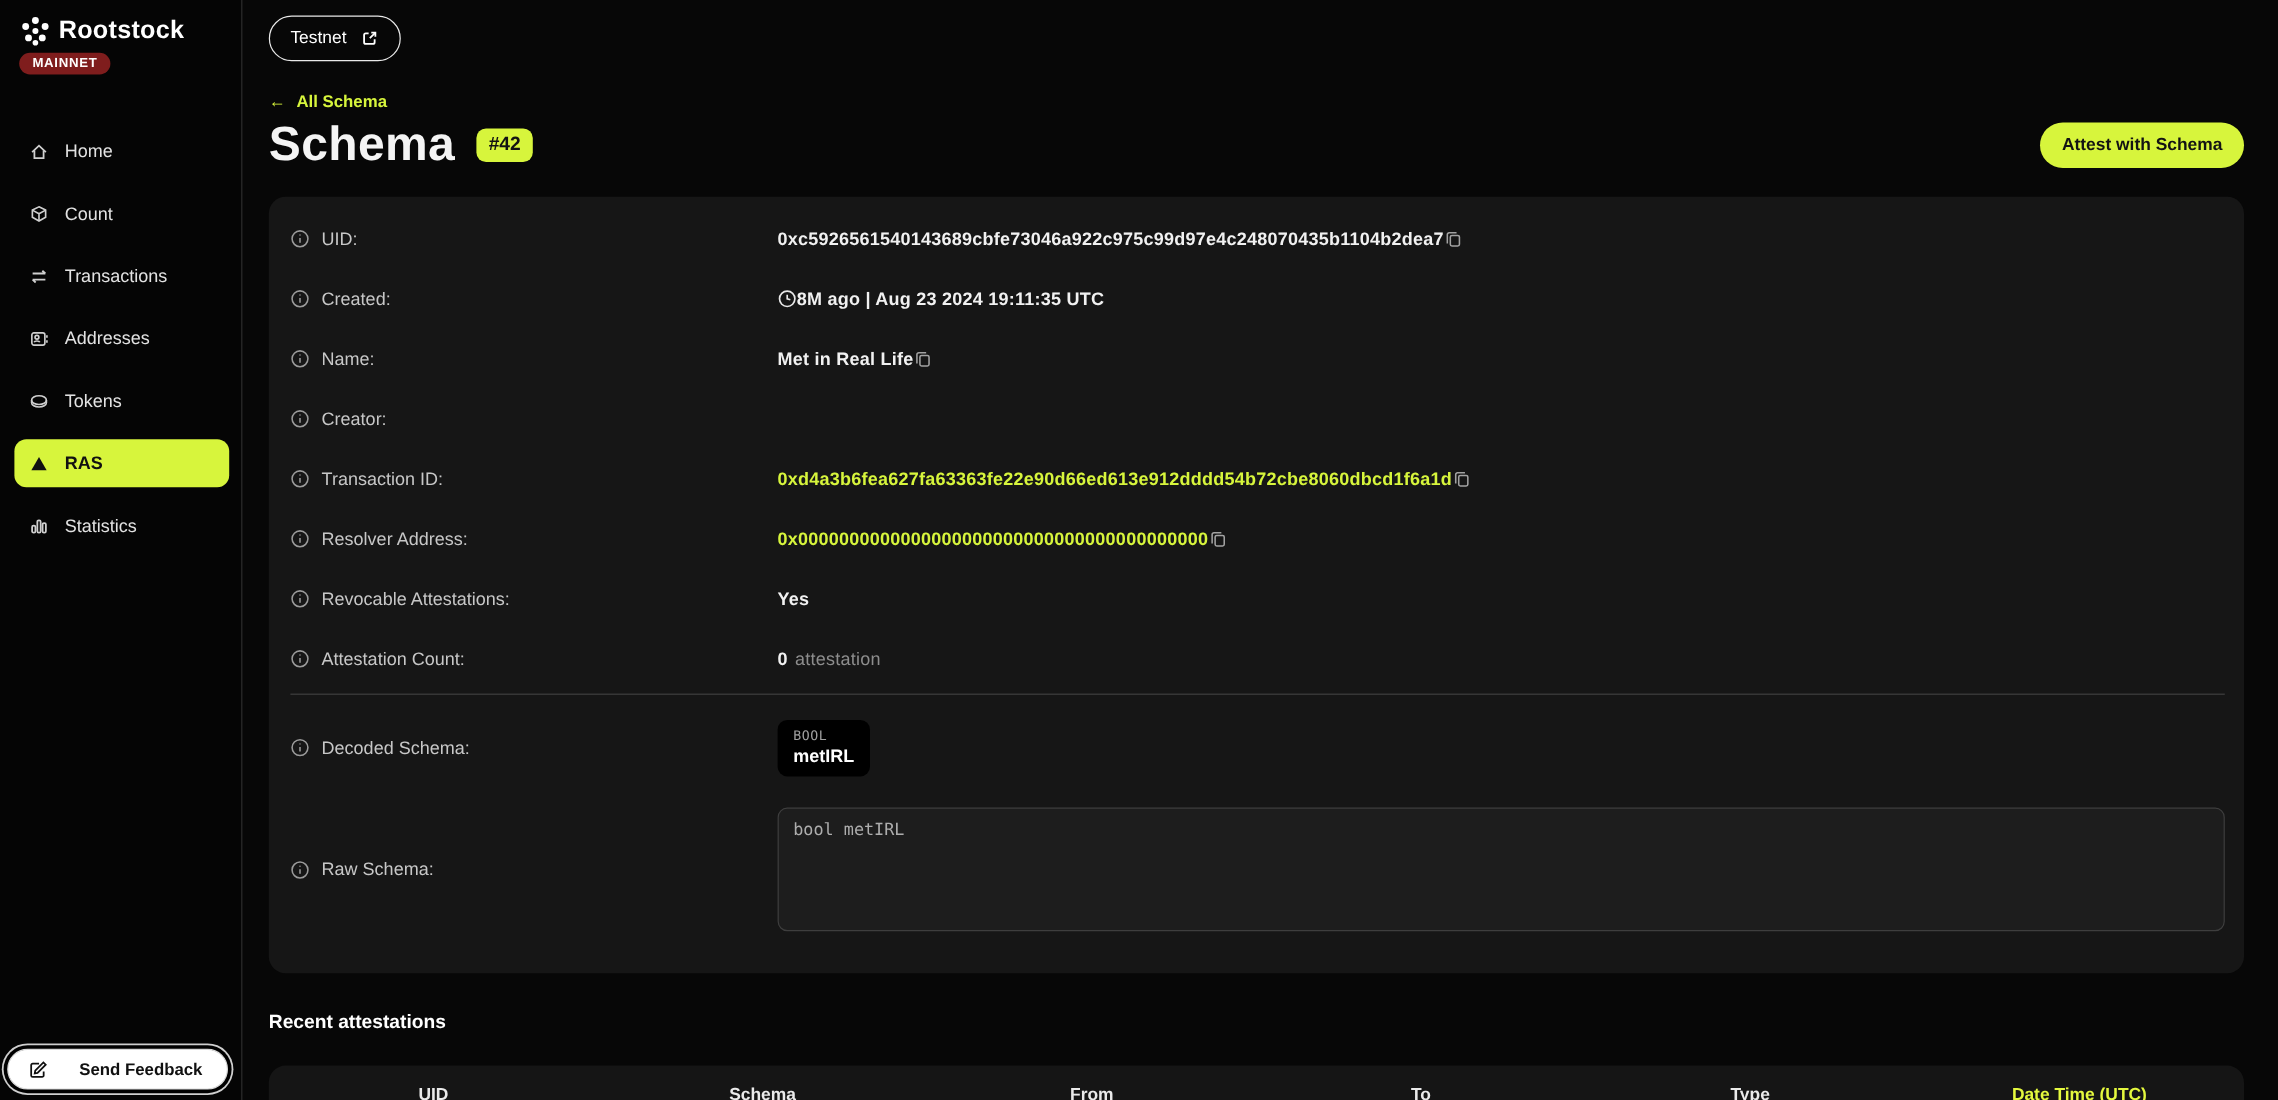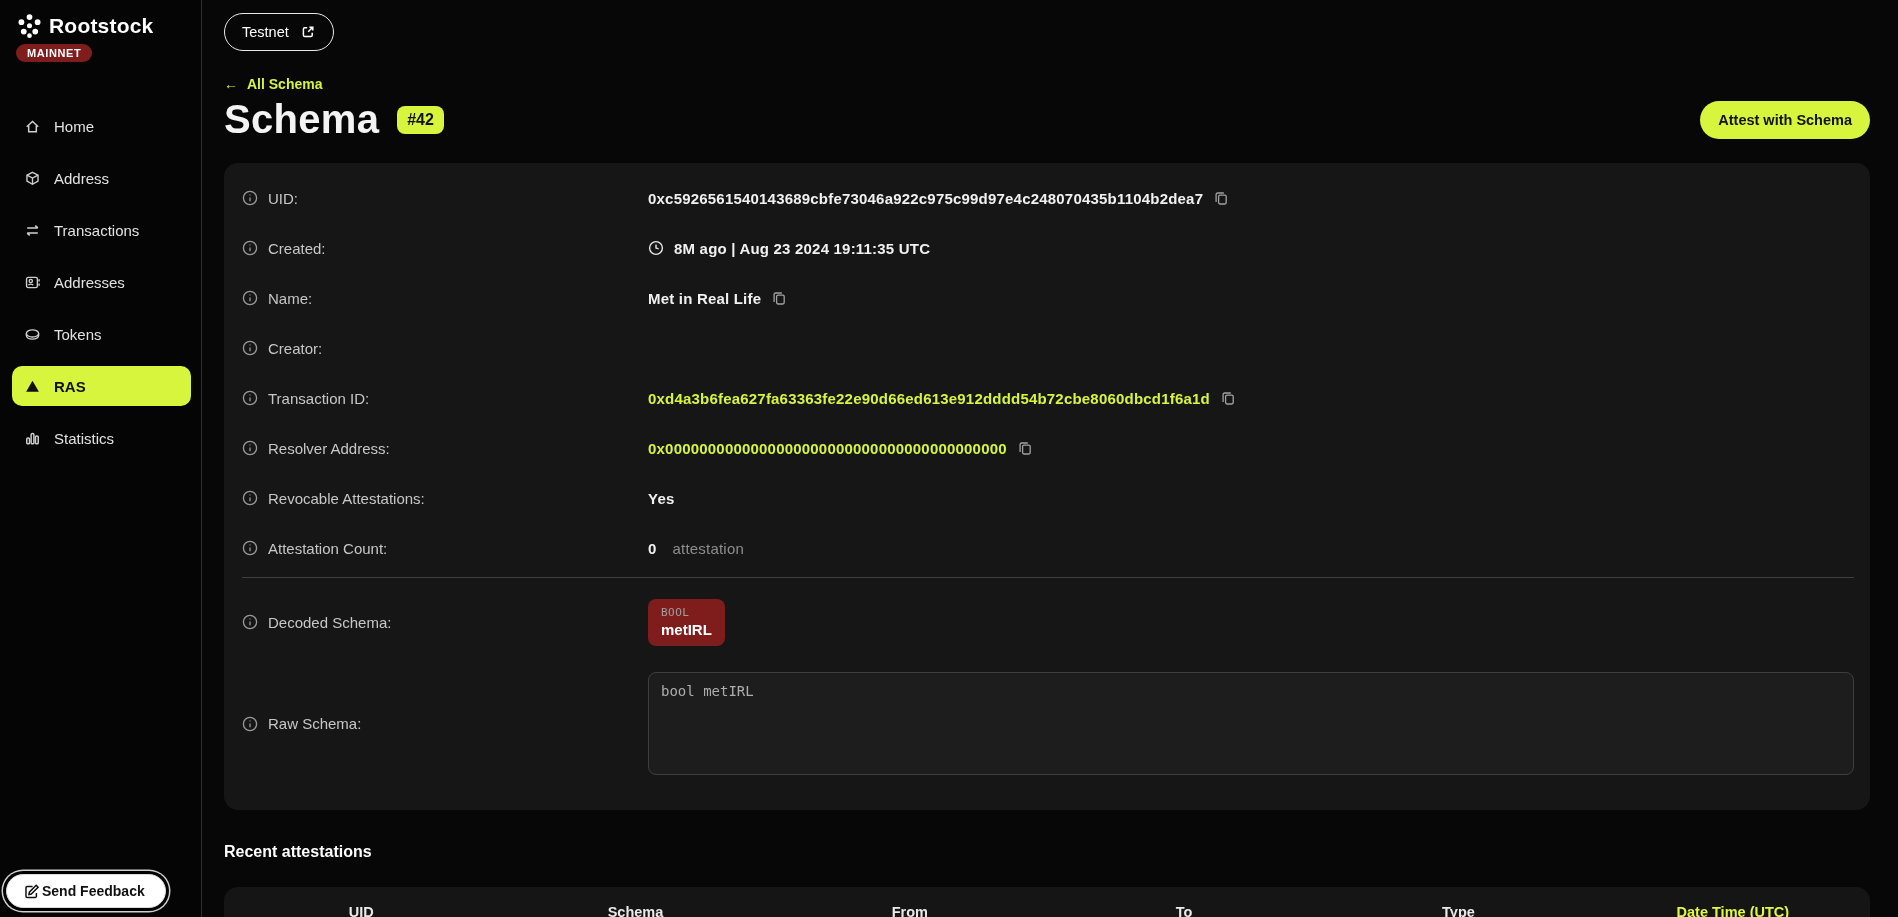--- a/index.html
+++ b/index.html
@@ -14,21 +14,21 @@
   .brand-name { font-size:21px; font-weight:bold; color:#fff; letter-spacing:.2px; }
   .net-badge { display:inline-block; margin:5px 0 0 16px; background:#7f1d1d; color:#fff;
     font-size:11px; font-weight:bold; letter-spacing:.6px; padding:3px 11px; border-radius:10px; }
   .nav { margin-top:44px; }
   .nav-item { display:flex; align-items:center; gap:13px; height:40px; margin:12px 10px 12px 12px;
     padding-left:12px; border-radius:10px; color:#e2e2e2; font-size:15px; cursor:pointer; }
   .nav-item .ic { color:#cfcfcf; }
   .nav-item.active { background:#d7f53c; color:#111; font-weight:bold; }
   .nav-item.active .ic { color:#111; }
   .feedback-btn { position:absolute; left:6px; bottom:9px; height:34px; display:flex;
-    align-items:center; gap:2px; padding:0 20px 0 16px; background:#fff; color:#111;
+    align-items:center; gap:26px; padding:0 20px 0 16px; background:#fff; color:#111;
     border:1px solid #d9d9d9; border-radius:17px; font-size:14px; font-weight:bold;
     box-shadow:0 0 0 3px #000, 0 0 0 4.5px #cfcfcf; cursor:pointer; }
 
   
   .main { flex:1; padding:13px 28px 0 22px; position:relative; }
   .topbar { display:flex; align-items:center; justify-content:space-between; }
   .search-box { width:1181px; height:41px; background:#1b1b1b; border:1px solid #414141;
     border-radius:10px; display:flex; align-items:center; gap:11px; padding:0 14px; }
   .search-box input { flex:1; background:transparent; border:none; outline:none;
     color:#d4d7da; font-size:15px; font-family:"Liberation Sans", sans-serif; }
@@ -46,28 +46,28 @@
   .attest-btn { margin-left:auto; height:38px; display:flex; align-items:center;
     background:#d7f53c; color:#131313; border:none; border-radius:19px; padding:0 18px;
     font-size:14.5px; font-weight:bold; cursor:pointer; }
 
   
   .panel { margin-top:21px; background:#161616; border-radius:14px;
     padding:10px 16px 35px 18px; }
   .d-row { display:grid; grid-template-columns:406px 1fr; align-items:center; height:50px; }
   .d-label { display:flex; align-items:center; gap:10px; color:#c7c7c7; font-size:15px; }
   .d-label .ic { color:#9a9a9a; }
-  .d-value { display:flex; align-items:center; gap:10px; color:#f1f1f1; font-size:15px;
+  .d-value { display:flex; align-items:center; color:#f1f1f1; font-size:15px;
     font-weight:600; letter-spacing:.2px; }
   .d-value .copy { color:#a2a2a2; cursor:pointer; }
   .lime, .d-value a { color:#d7f53c; text-decoration:none; cursor:pointer; }
   .muted { color:#8d8d8d; font-weight:normal; margin-left:6px; }
   .divider { border-top:1px solid #3f3f3f; margin:4px 0 6px 0; }
   .d-row.tall { height:76px; }
-  .chip { display:inline-block; background:#7f1d1d; border-radius:8px; padding:7px 13px 8px 13px; }
+  .chip { display:inline-block; background:#000000; border-radius:8px; padding:7px 13px 8px 13px; }
   .chip .chip-type { display:block; font-family:"DejaVu Sans Mono", monospace; font-size:11px;
     color:#a0a0a0; letter-spacing:.5px; }
   .chip .chip-name { display:block; font-size:15px; font-weight:bold; color:#fff; margin-top:2px; }
   .raw-row { display:grid; grid-template-columns:406px 1fr; align-items:center; margin-top:12px; }
   .raw-box { height:103px; background:#1d1d1d; border:1px solid #3e3e3e; border-radius:8px;
     padding:10px 12px; font-family:"DejaVu Sans Mono", monospace; font-size:14px; color:#adadad;
     resize:none; width:100%; outline:none; }
 
   
   .section-heading { margin-top:33px; font-size:16px; font-weight:bold; color:#fff; }
@@ -168,21 +168,21 @@
       <div class="nav-item">
         <svg class="ic" width="17" height="17" viewBox="0 0 16 16">
             <use href="#i-home"></use>
           </svg>
         <span>Home</span>
       </div>
       <div class="nav-item">
         <svg class="ic" width="17" height="17" viewBox="0 0 16 16">
             <use href="#i-cube"></use>
           </svg>
-        <span>Address</span>
+        <span>Count</span>
       </div>
       <div class="nav-item">
         <svg class="ic" width="17" height="17" viewBox="0 0 16 16">
             <use href="#i-swap"></use>
           </svg>
         <span>Transactions</span>
       </div>
       <div class="nav-item">
         <svg class="ic" width="17" height="17" viewBox="0 0 16 16">
             <use href="#i-card"></use>

